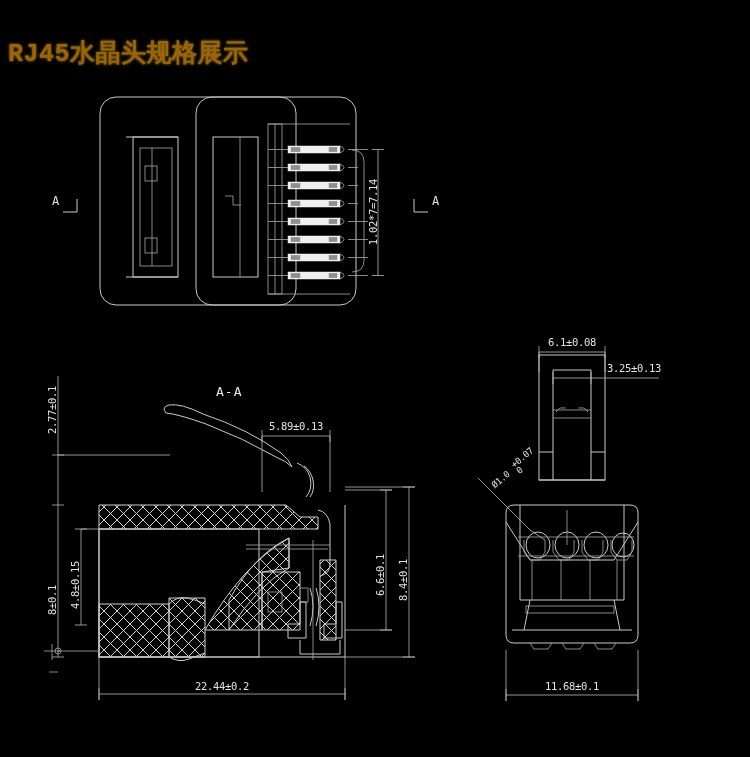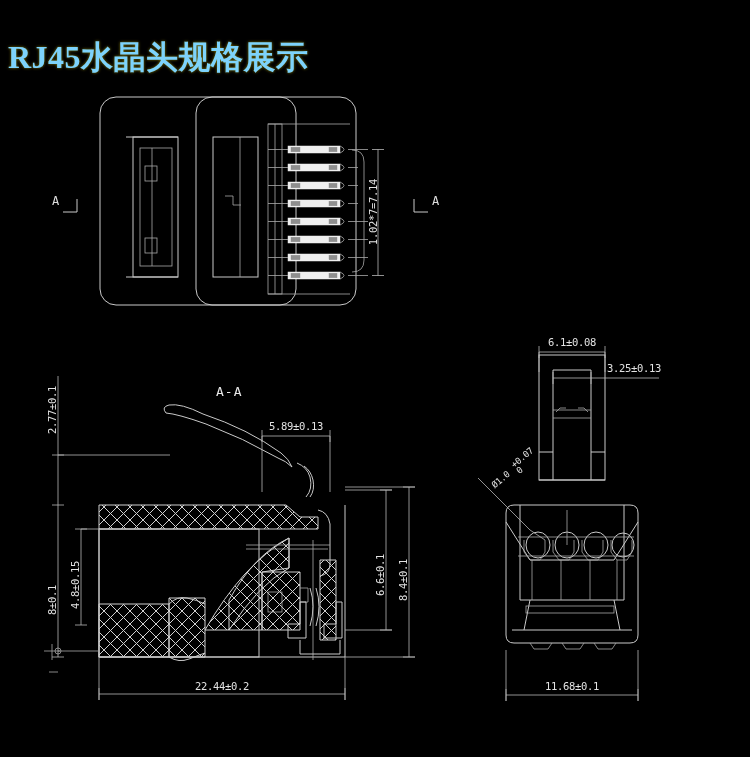--- a/index.html
+++ b/index.html
@@ -4,23 +4,23 @@
 <style>
   html,body{margin:0;padding:0;background:#000;}
   body{
     width:750px;height:757px;position:relative;overflow:hidden;
     font-family:"Liberation Sans","DejaVu Sans",sans-serif;
     background:#000;color:#d8d8d8;
   }
   #stage{position:absolute;inset:0;width:750px;height:757px;}
   #title{
     position:absolute;left:8px;top:36px;
-    font-size:32px;font-weight:700;letter-spacing:.5px;
-    color:#7dd3fc;
-    font-family:Liberation Serif, serif;
+    font-size:25px;font-weight:700;letter-spacing:.5px;
+    color:#a16207;
+    font-family:Liberation Mono, monospace;
     text-shadow:0 0 3px rgba(245,230,23,.55);
     white-space:nowrap;
   }
   svg#dwg{position:absolute;left:0;top:0;width:750px;height:757px;display:block;}
   .ln{stroke:#c9c9c9;stroke-width:1;fill:none;}
   .ln-thin{stroke:#a8a8a8;stroke-width:.8;fill:none;}
   .ln-dim{stroke:#b6b6b6;stroke-width:.8;fill:none;}
   .fill-w{fill:#efefef;stroke:#efefef;stroke-width:.5;}
   .fill-gray{fill:#8e8e8e;stroke:#8e8e8e;stroke-width:.4;}
   .dimtxt{

